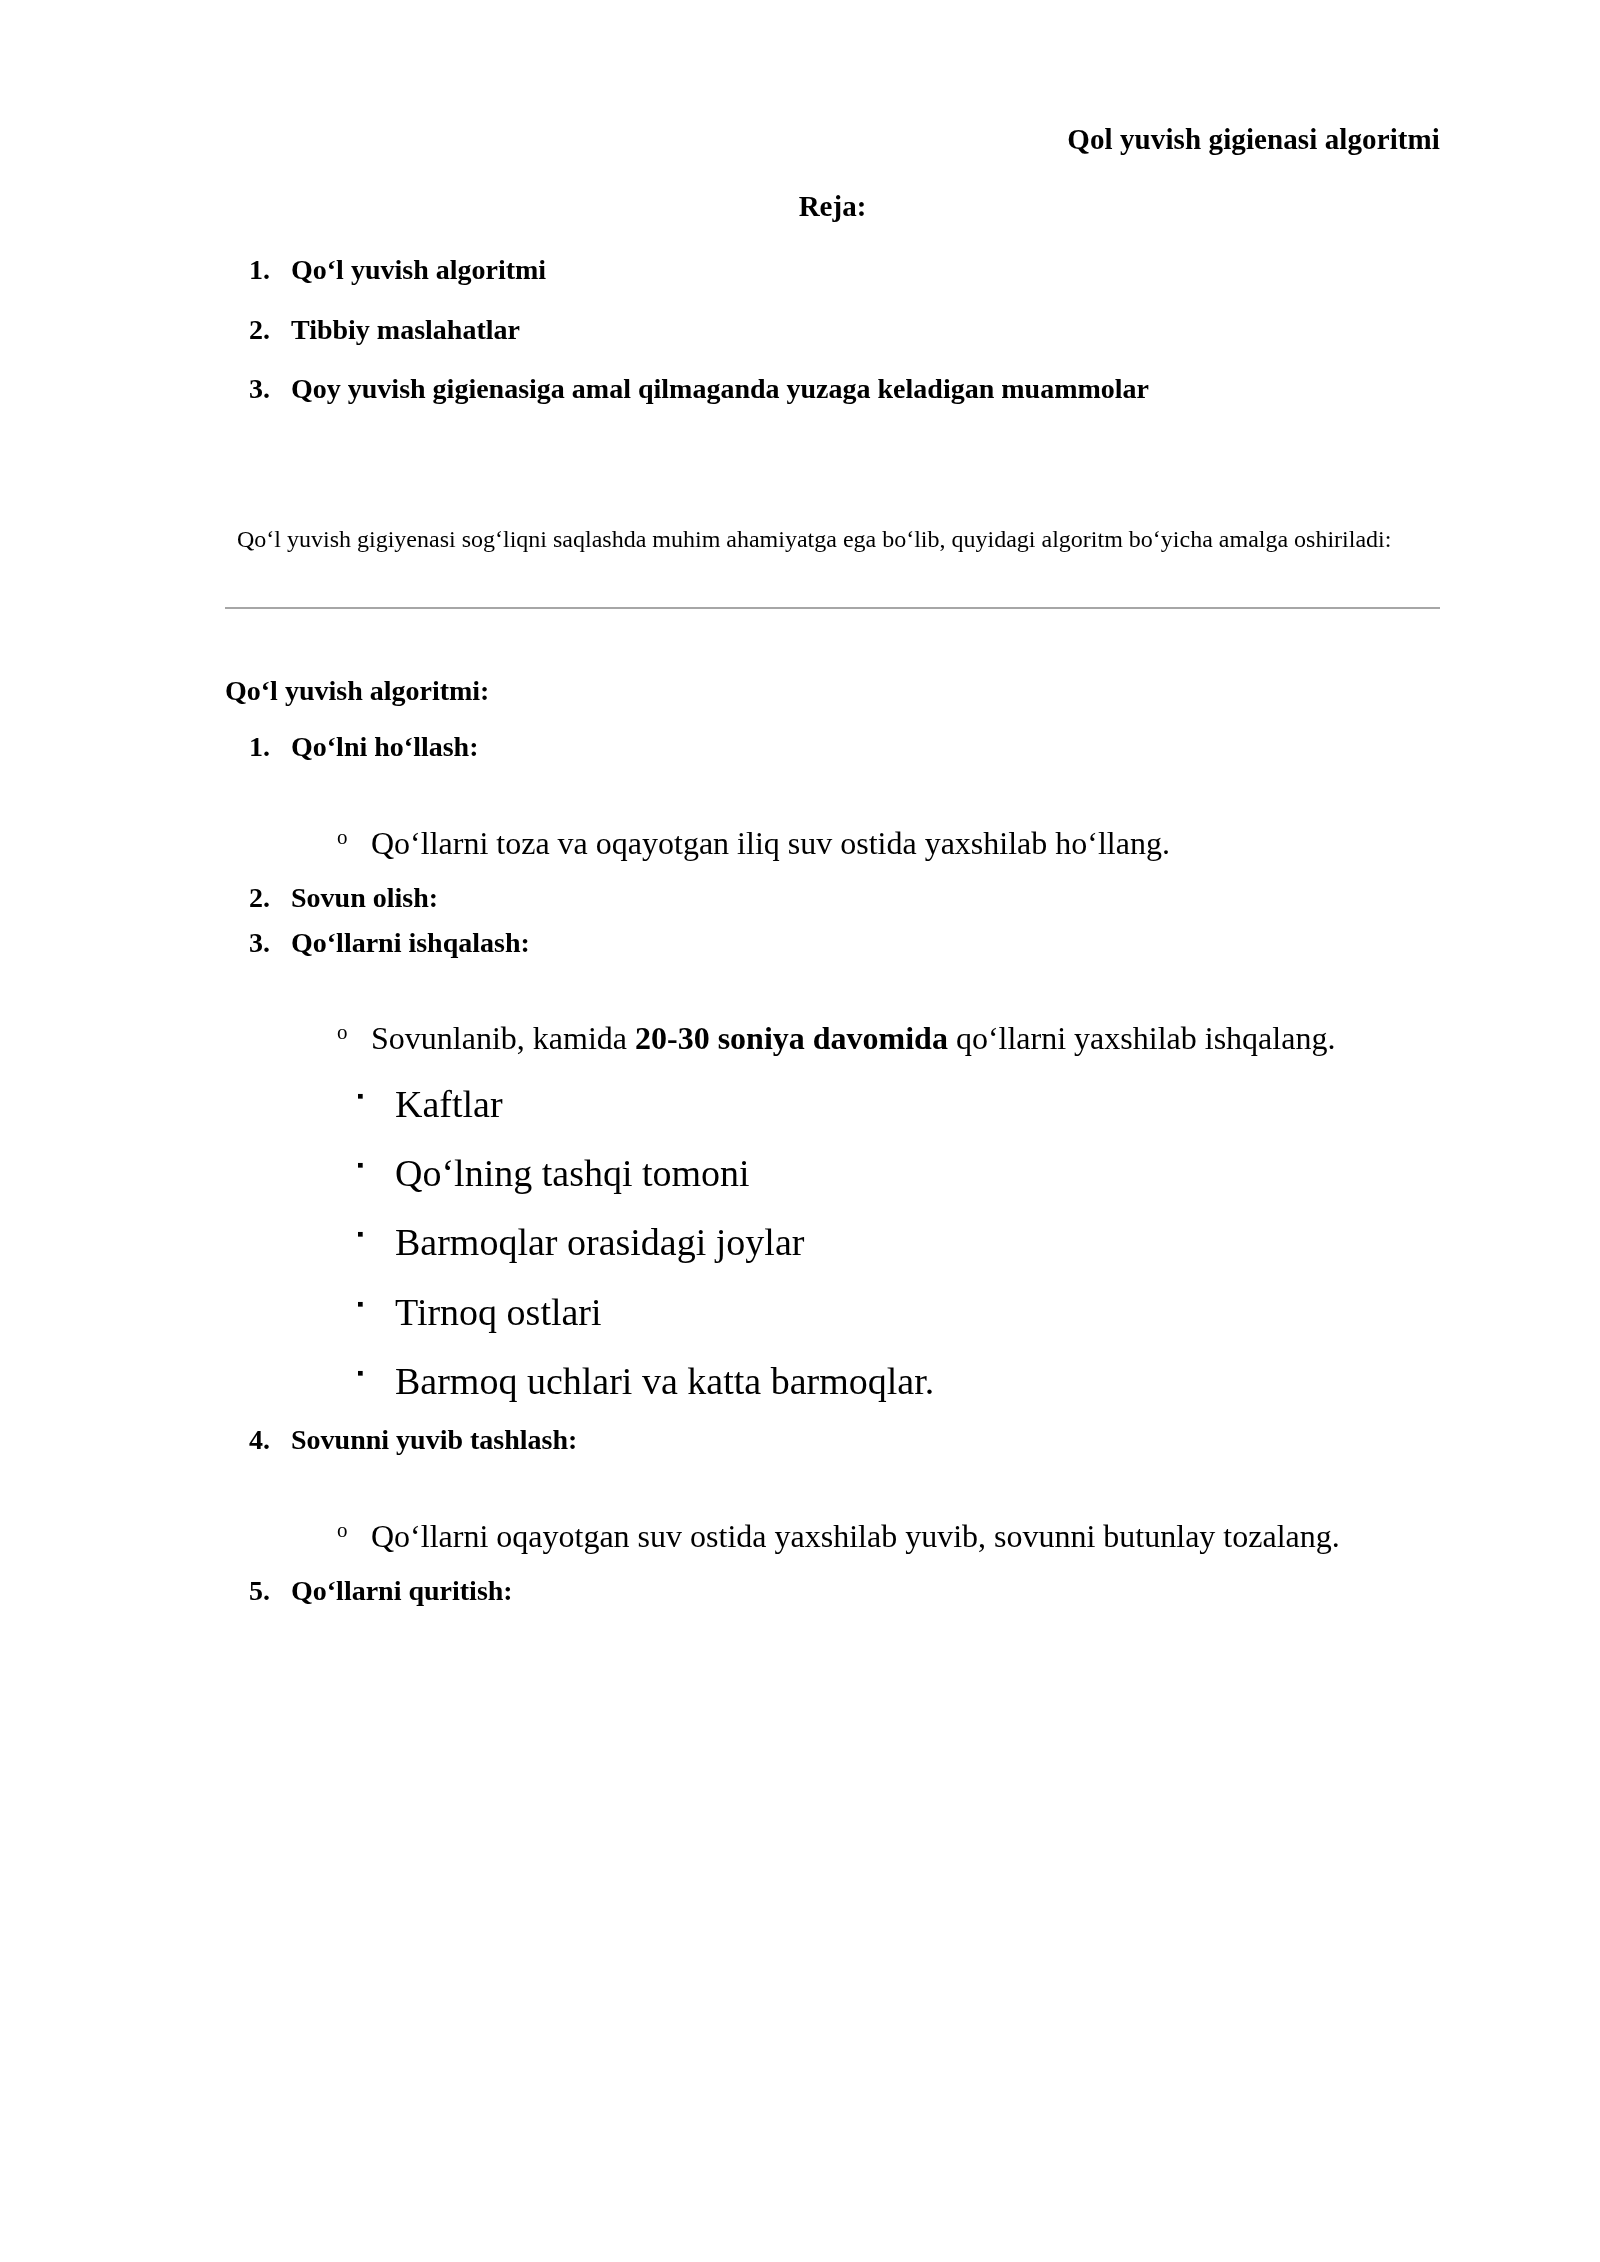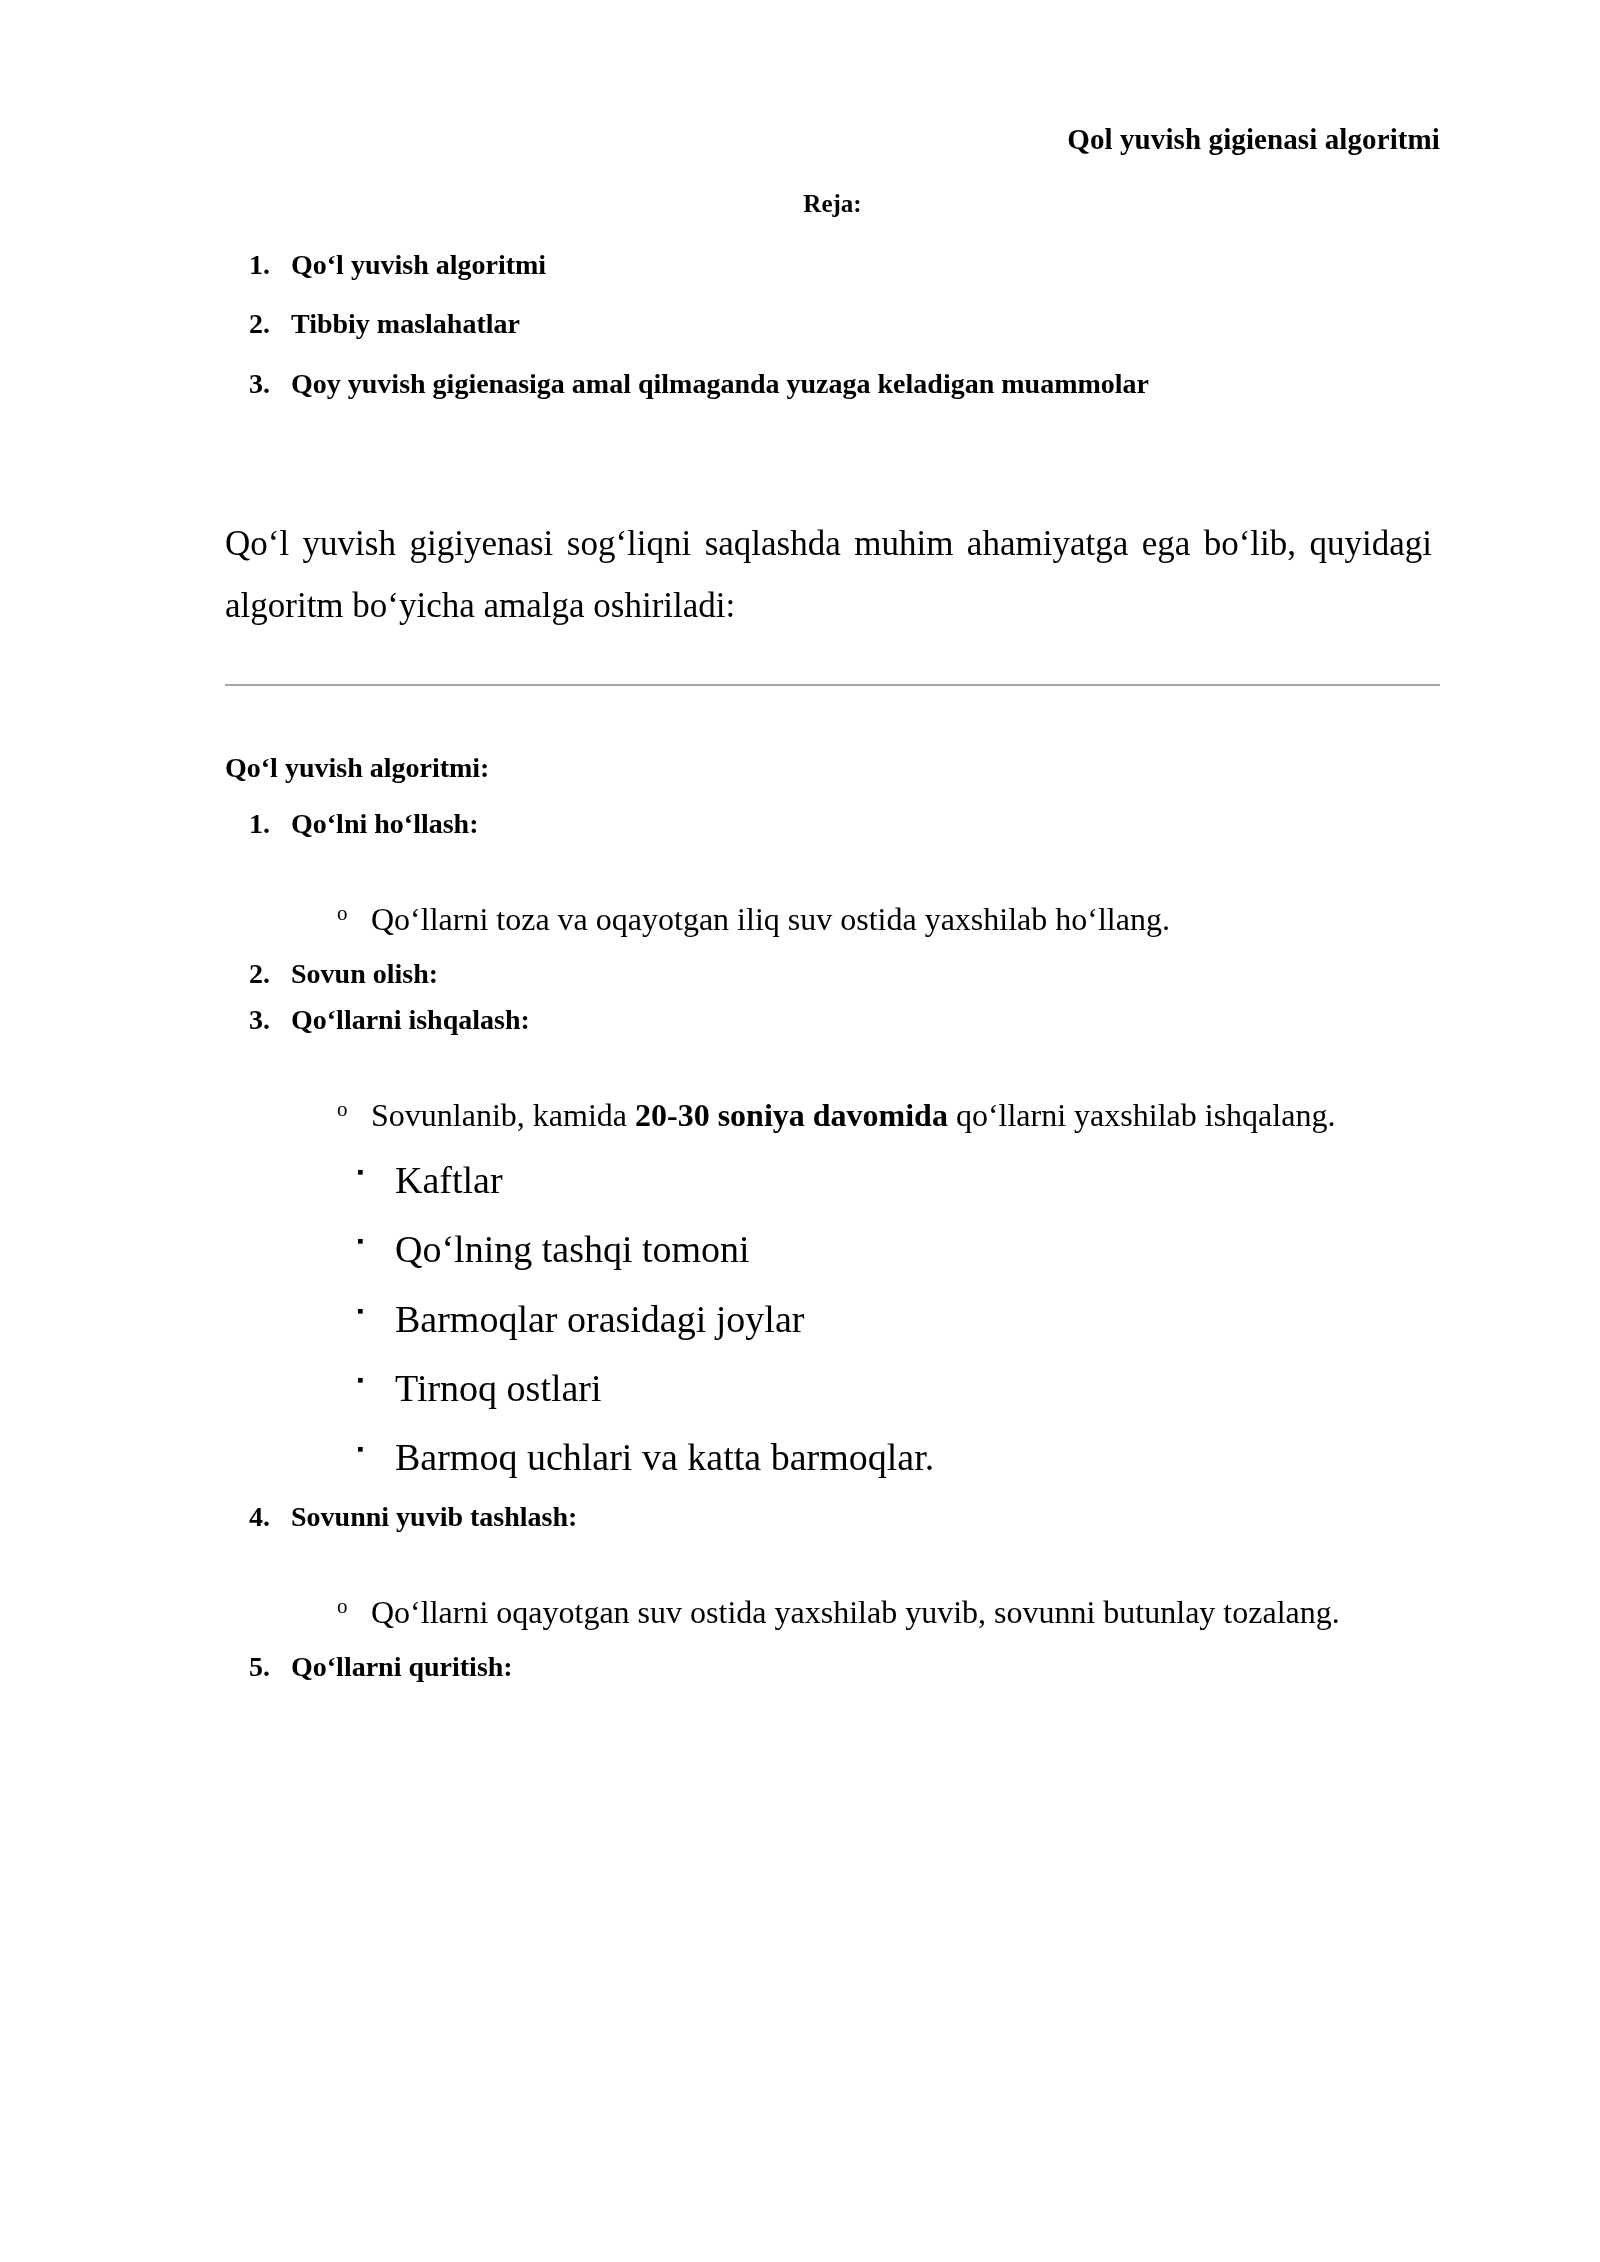--- a/index.html
+++ b/index.html
@@ -24,44 +24,45 @@
     text-align: right;
     font-weight: bold;
     font-size: 29px;
     line-height: 1.35;
     margin: 0 0 28px 0;
     letter-spacing: 0.1px;
   }
   .reja {
     text-align: center;
     font-weight: bold;
-    font-size: 25px;
+    font-size: 29px;
     line-height: 1.35;
     margin: 0 0 22px 0;
   }
   ol.reja-list {
     margin: 0 0 0 0;
     padding: 0 0 0 52px;
     list-style: decimal;
     font-family: Liberation Serif, serif;
   }
   ol.reja-list > li {
     font-weight: bold;
     font-size: 28px;
     line-height: 1.55;
     margin-bottom: 16px;
     padding-left: 14px;
   }
   .intro {
     margin-top: 108px;
-    font-size: 35px;
+    font-size: 24px;
     line-height: 1.78;
     text-align: justify;
     text-justify: inter-word;
     padding-right: 8px;
+    margin-left: 12px;
   }
   .divider {
     margin: 46px 0 0 0;
     border: none;
     border-top: 2px solid #a6a6a6;
     width: 100%;
   }
   .section-heading {
     font-weight: bold;
     font-size: 28px;

